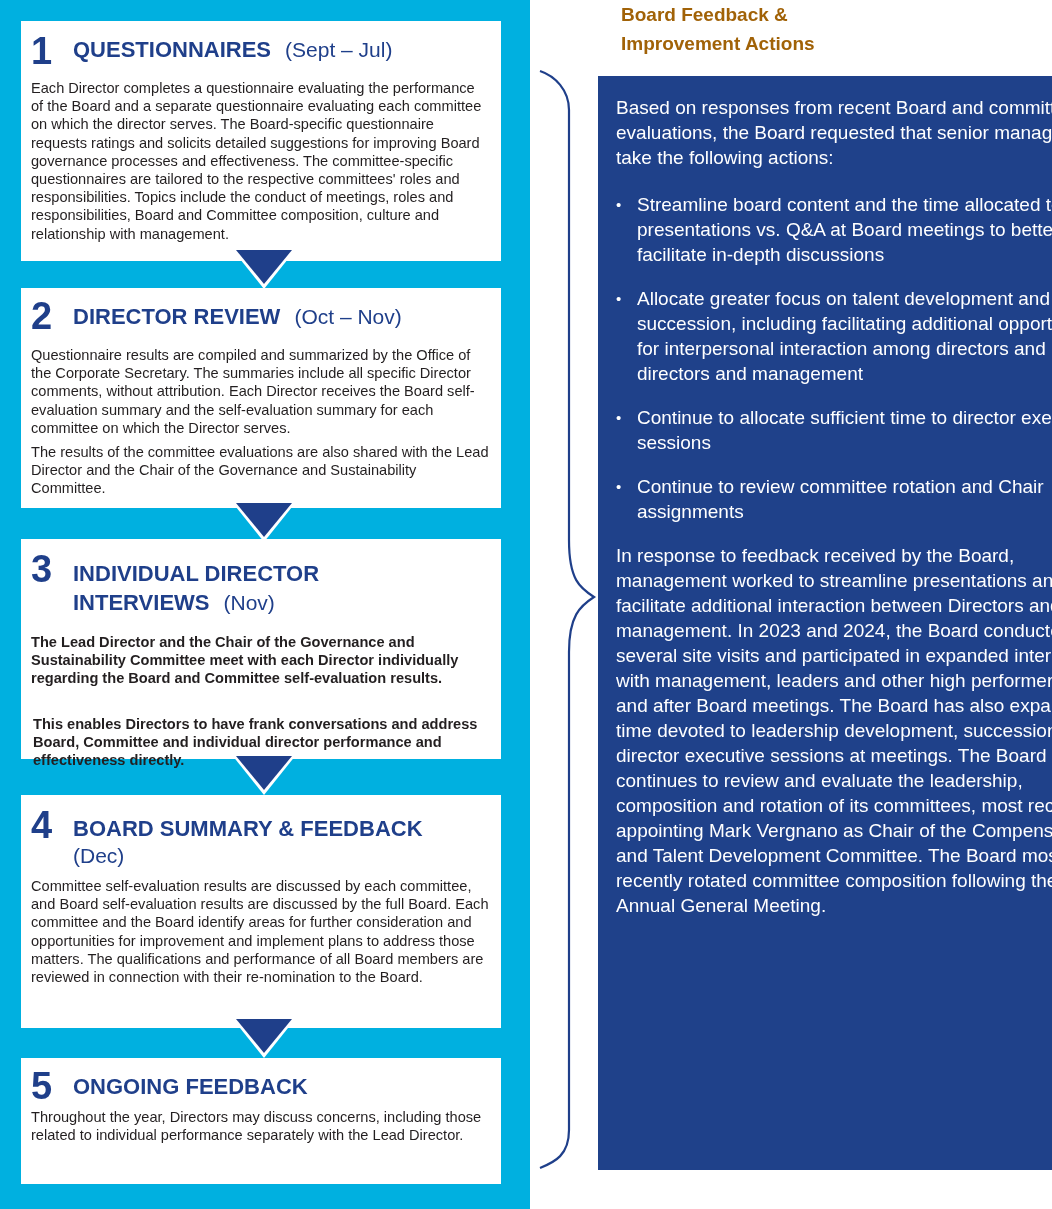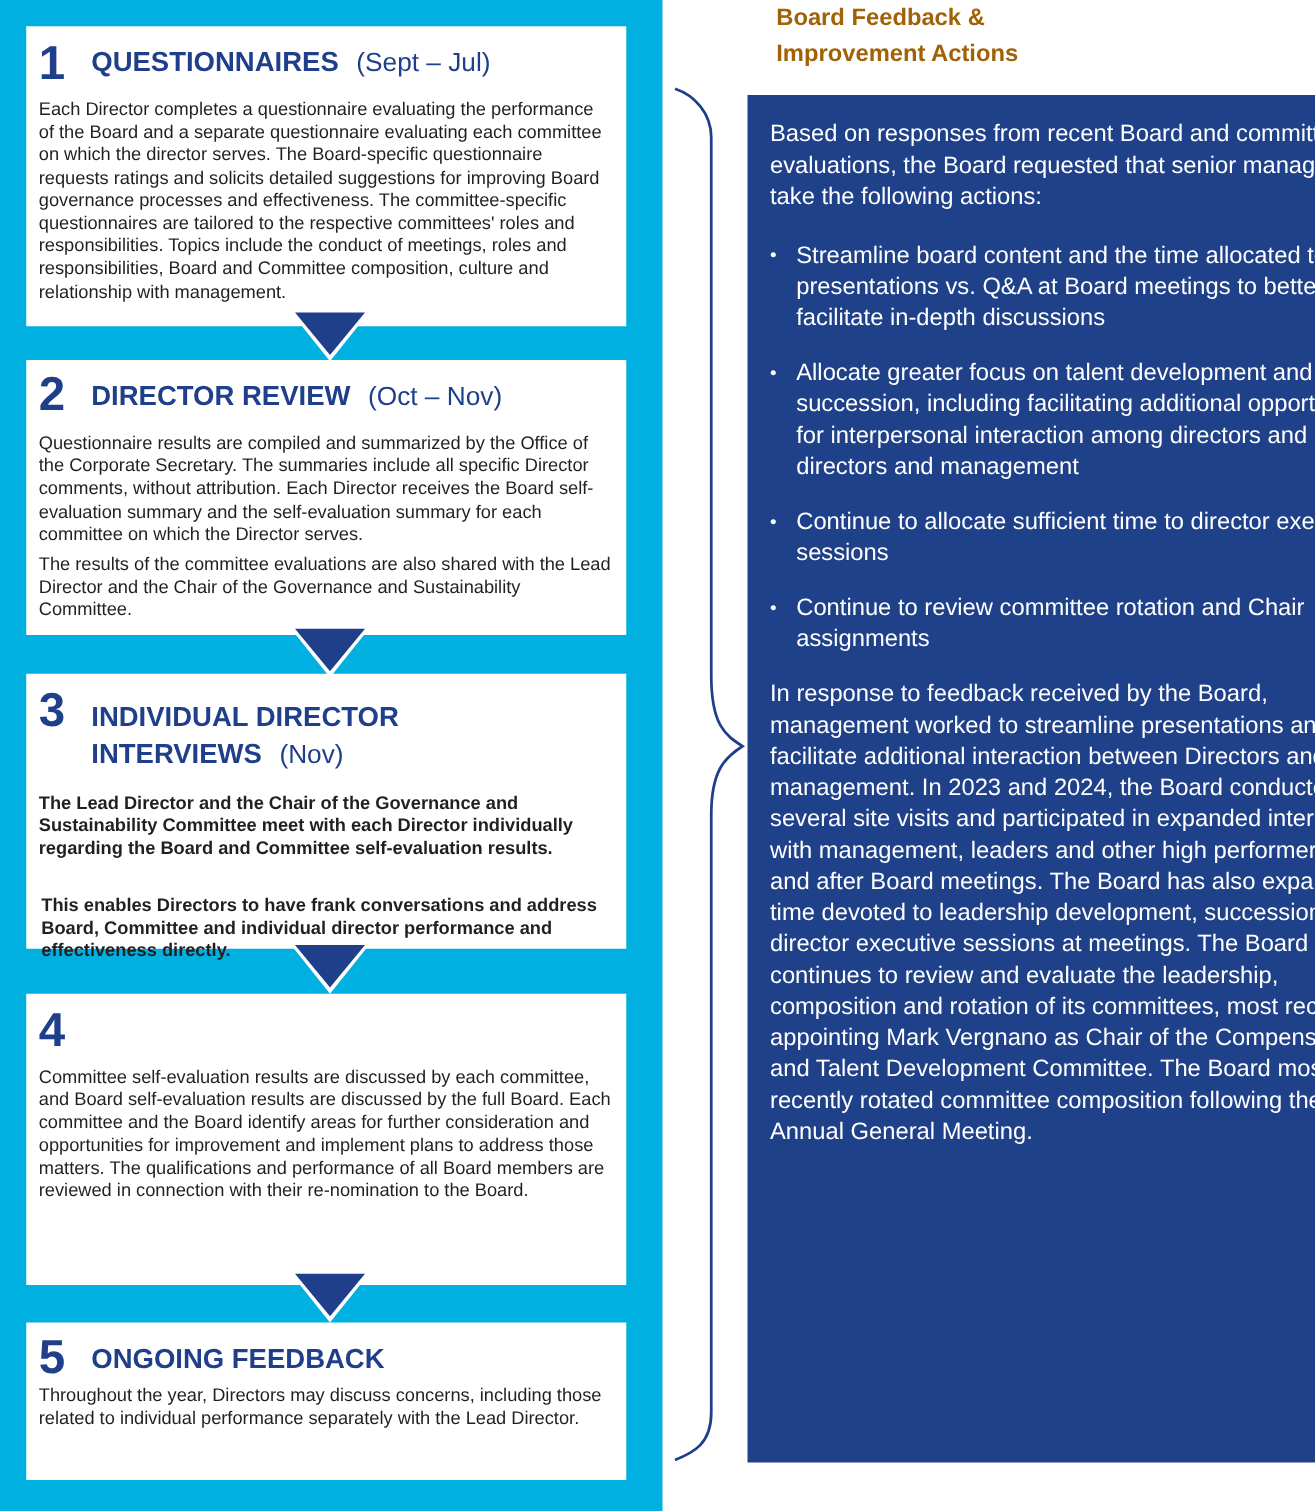--- a/index.html
+++ b/index.html
@@ -103,20 +103,24 @@
       <p>The Lead Director and the Chair of the Governance and Sustainability Committee meet with each Director individually regarding the Board and Committee self-evaluation results.</p>
       <p style="padding-left:2px;margin-top:27px;">This enables Directors to have frank conversations and address Board, Committee and individual director performance and effectiveness directly.</p>
     </div>
   </div>
   <div class="arrow-outline" style="top:755px;"></div>
   <div class="arrow" style="top:756px;"></div>
 
   <div class="card" style="top:795px; height:233px;">
     <div class="step-head" style="padding-top:10px;">
       <span class="step-num">4</span>
+      <span class="step-title-wrap" style="padding-top:10px; line-height:27px;">
+        <span class="step-title">BOARD SUMMARY &amp; FEEDBACK</span>
+        <span class="step-period block">(Dec)</span>
+      </span>
     </div>
     <div class="step-body" style="margin-top:8px;">
       <p>Committee self-evaluation results are discussed by each committee, and Board self-evaluation results are discussed by the full Board. Each committee and the Board identify areas for further consideration and opportunities for improvement and implement plans to address those matters. The qualifications and performance of all Board members are reviewed in connection with their re-nomination to the Board.</p>
     </div>
   </div>
   <div class="arrow-outline" style="top:1018px;"></div>
   <div class="arrow" style="top:1019px;"></div>
 
   <div class="card" style="top:1058px; height:126px;">
     <div class="step-head" style="padding-top:8px;">

